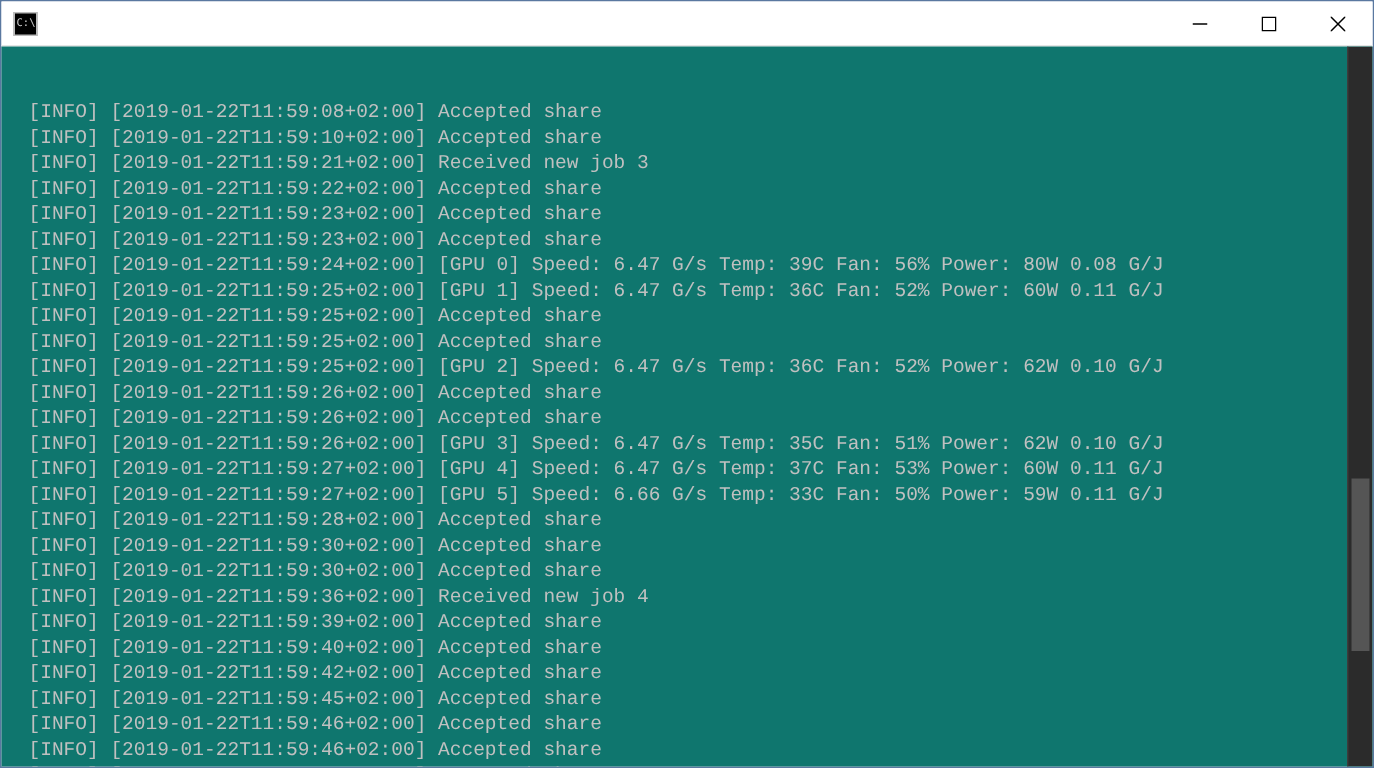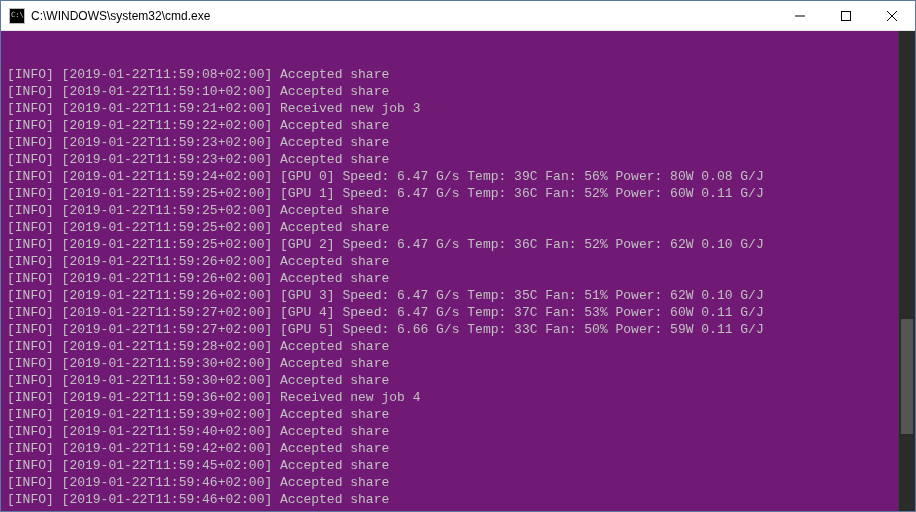--- a/index.html
+++ b/index.html
@@ -39,26 +39,26 @@
   .titlebar .spacer { flex: 1 1 auto; }
   .titlebar .ctrl {
     width: 46px; height: 30px;
     display: flex; align-items: center; justify-content: center;
     color: #000;
   }
   .titlebar .ctrl svg { width: 10px; height: 10px; }
 
   .console {
     flex: 1 1 auto;
-    background: #701a75;
+    background: #0f766e;
     color: #c0c0c0;
     font-family: Consolas, "Courier New", monospace;
     font-size: 13px;
     line-height: 17px;
-    padding: 1px 6px 4px 6px;
+    padding: 1px 6px 4px 18px;
     overflow: hidden;
     position: relative;
     white-space: pre;
   }
   .console .line { display: block; }
 
   .scrollbar {
     position: absolute;
     top: 0; right: 0; bottom: 0;
     width: 17px;
@@ -77,21 +77,20 @@
 
 <div class="window">
   <div class="titlebar">
     <span class="app-icon">
       <svg viewBox="0 0 16 16">
         <rect x="0" y="0" width="16" height="16" fill="#000"></rect>
         <rect x="0.5" y="0.5" width="15" height="15" fill="none" stroke="#bbb" stroke-width="1"></rect>
         <text x="2" y="9" font-family="Consolas,monospace" font-size="7" fill="#ccc">C:\</text>
       </svg>
     </span>
-    <span class="title">C:\WINDOWS\system32\cmd.exe</span>
     <span class="spacer"></span>
     <div class="ctrl">
       <svg viewBox="0 0 10 10">
           <path d="M0 5 H10" stroke="currentColor" stroke-width="1"></path>
         </svg>
     </div>
     <div class="ctrl">
       <svg viewBox="0 0 10 10">
           <rect x="0.5" y="0.5" width="9" height="9" fill="none" stroke="currentColor" stroke-width="1"></rect>
         </svg>

